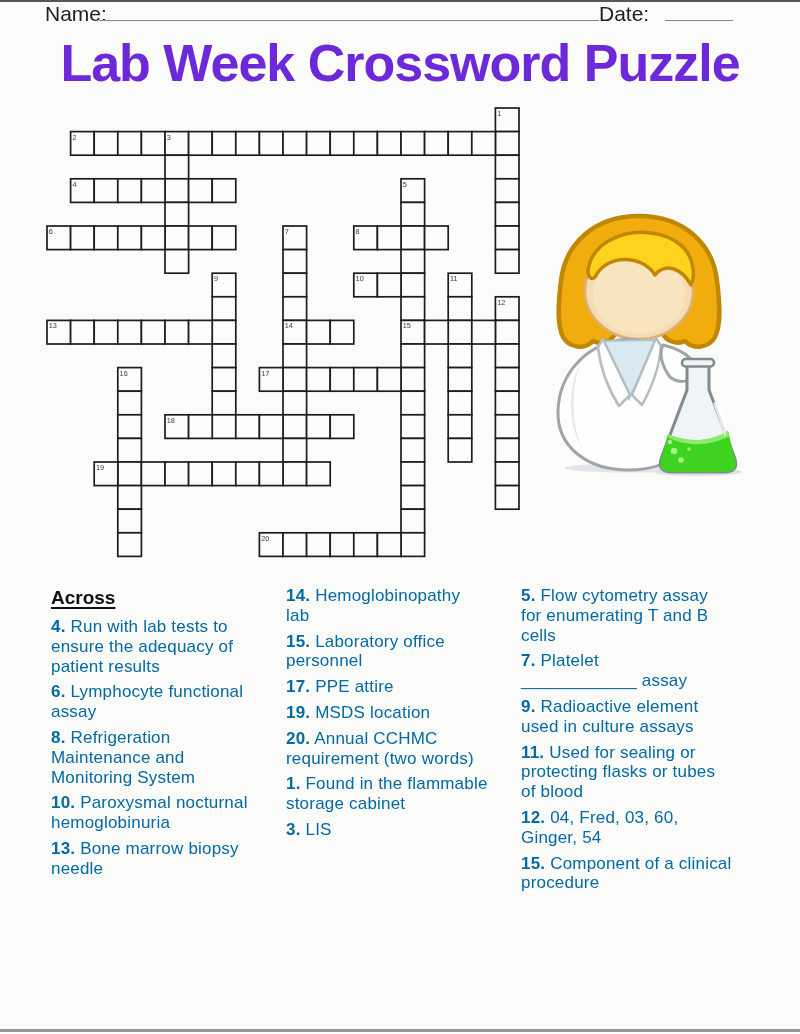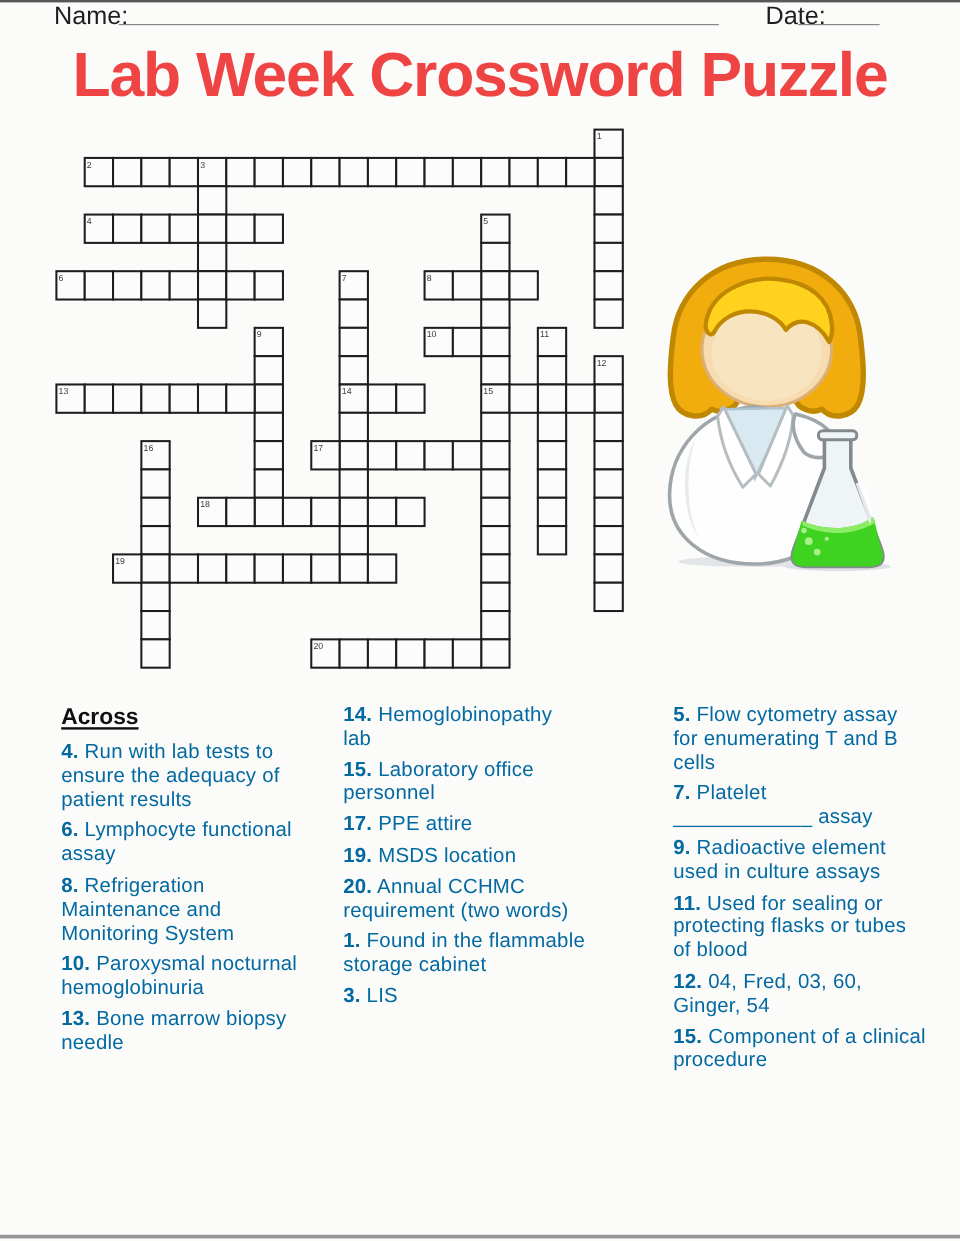--- a/index.html
+++ b/index.html
@@ -5,27 +5,27 @@
 <style>
   html,body{margin:0;padding:0;}
   body{
     width:800px;height:1034px;position:relative;overflow:hidden;
     background:#FBFBFA;
     font-family:"Liberation Sans", sans-serif;
   }
   .scan-line-top{position:absolute;top:0;left:0;width:100%;height:2px;background:#2e2e2e;opacity:.8;}
   .scan-line-bottom{position:absolute;top:1029px;left:0;width:100%;height:3px;background:#696969;opacity:.7;}
   .field-label{position:absolute;top:2px;left:45px;font-size:21px;color:#1e1e1e;}
-  .date-label{left:638px;}
+  .date-label{left:599px;}
   .write-line{position:absolute;top:20px;border-top:1.7px solid #878787;height:0;}
   .name-line{left:99px;width:500px;}
   .date-line{left:665px;width:68px;}
   .title{
     position:absolute;top:33px;left:0;width:100%;margin:0;
-    text-align:center;font-size:52px;font-weight:700;letter-spacing:-1px;color:#ef4444;
+    text-align:center;font-size:52px;font-weight:700;letter-spacing:-1px;color:#6d28d9;
   }
   #grid-svg{position:absolute;left:0;top:0;}
   #scientist-svg{position:absolute;left:543px;top:213px;}
   .clue-col{position:absolute;top:586px;}
   .clue-header{
     font-size:19px;font-weight:700;color:#101010;margin:1px 0 8px 0;
     text-decoration:underline;text-decoration-thickness:2px;text-underline-offset:3px;
   }
   .clue{margin:0 0 6px 0;font-size:17px;line-height:19.8px;letter-spacing:.2px;color:#0369a1;}
   .clue b{font-weight:700;}
@@ -252,21 +252,21 @@
   </div>
 <div class="clue-col" id="clue-col-1" style="left:286px;width:202px;">
     <p class="clue"><b>14.</b><span> Hemoglobinopathy lab</span></p>
     <p class="clue"><b>15.</b><span> Laboratory office personnel</span></p>
     <p class="clue"><b>17.</b><span> PPE attire</span></p>
     <p class="clue"><b>19.</b><span> MSDS location</span></p>
     <p class="clue"><b>20.</b><span> Annual CCHMC requirement (two words)</span></p>
     <p class="clue"><b>1.</b><span> Found in the flammable storage cabinet</span></p>
     <p class="clue"><b>3.</b><span> LIS</span></p>
   </div>
-<div class="clue-col" id="clue-col-2" style="left:521px;width:212px;margin-left:40px;">
+<div class="clue-col" id="clue-col-2" style="left:521px;width:212px;">
     <p class="clue"><b>5.</b><span> Flow cytometry assay for enumerating T and B cells</span></p>
     <p class="clue"><b>7.</b><span> Platelet
 ____________ assay</span></p>
     <p class="clue"><b>9.</b><span> Radioactive element used in culture assays</span></p>
     <p class="clue"><b>11.</b><span> Used for sealing or protecting flasks or tubes of blood</span></p>
     <p class="clue"><b>12.</b><span> 04, Fred, 03, 60, Ginger, 54</span></p>
     <p class="clue"><b>15.</b><span> Component of a clinical procedure</span></p>
   </div>
 
 <div class="scan-line-bottom"></div>

